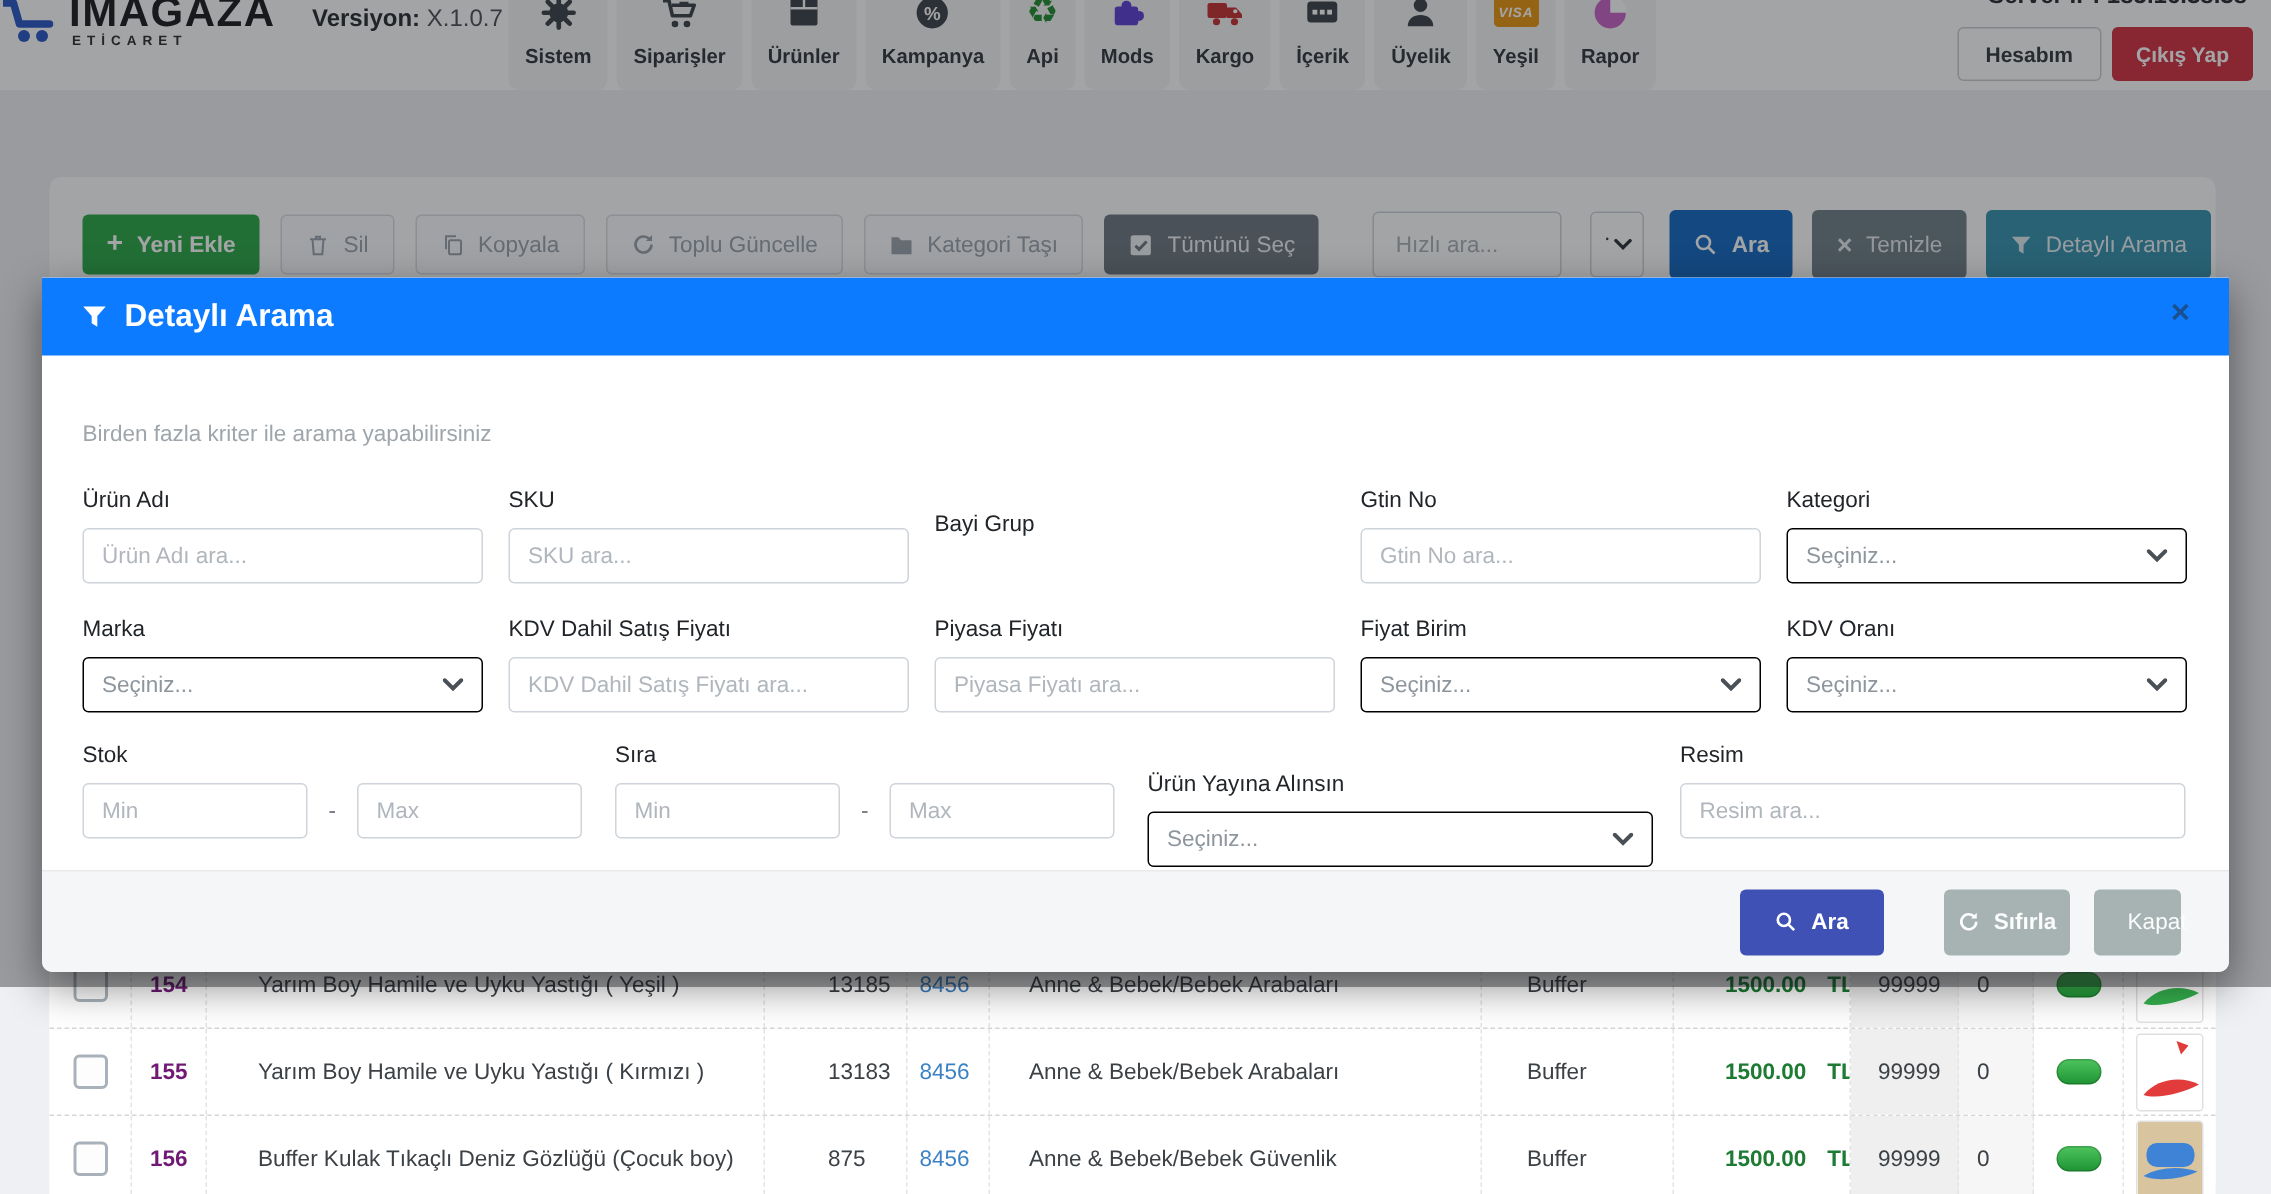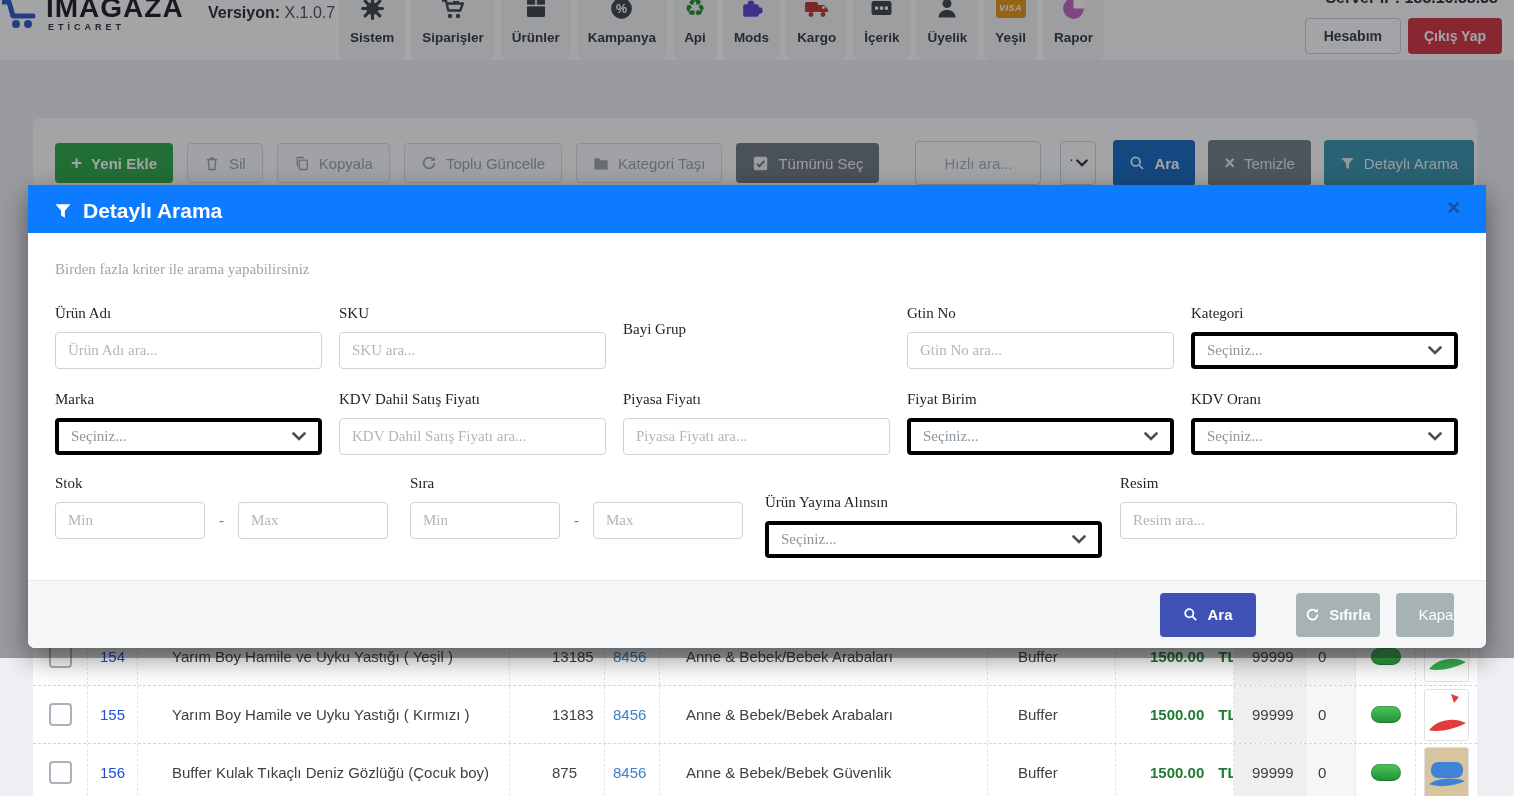--- a/index.html
+++ b/index.html
@@ -34,39 +34,39 @@
   .card{position:absolute;left:33px;top:118px;width:1444px;height:678px;background:#ffffff;border-radius:8px;z-index:1;}
   .toolbar{position:absolute;left:0;right:0;top:0;height:70px;display:flex;align-items:center;
     justify-content:space-between;padding:20px 20px 0 22px;box-sizing:border-box;}
   .tb-left{display:flex;align-items:center;gap:14px;}
   .tb-btn{height:40px;padding:0 16px;border-radius:4px;font-size:15px;display:inline-flex;
     align-items:center;gap:9px;box-sizing:border-box;cursor:pointer;white-space:nowrap;}
   .tb-green{background:#28a745;color:#fff;font-weight:bold;border:none;}
   .tb-light{background:#fbfcfd;color:#99a2aa;border:1px solid #d9dde1;}
   .tb-dark{background:#6c757d;color:#f1f3f4;border:none;}
   .tb-right{display:flex;align-items:center;}
-  .tb-input{width:126px;height:44px;border:1px solid #ced4da;border-radius:4px;padding:0 28px;
+  .tb-input{width:126px;height:44px;border:1px solid #ced4da;border-radius:4px;padding:0 14px;
     font-size:15px;color:#495057;box-sizing:border-box;font-family:inherit;margin-left:36px;}
   .tb-input::placeholder{color:#a9b0b7;}
   .mini-select{width:36px;height:44px;margin-left:19px;border:1px solid #ced4da;border-radius:4px;
     background:#fff;display:flex;align-items:center;justify-content:center;gap:2px;cursor:pointer;box-sizing:border-box;}
   .mini-select .dot{font-size:15px;color:#333;line-height:10px;margin-top:-8px;}
   .tb-ara{height:46px;margin-left:17px;background:#1266c0;color:#fff;font-weight:bold;border:none;}
   .tb-temizle{height:46px;margin-left:13px;background:#6f7d85;color:#e7ebee;border:none;}
   .tb-detayli{height:46px;margin-left:13px;background:#3492ad;color:#e9f2f5;border:none;}
   .glyph-x{font-size:18px;font-weight:bold;line-height:1;}
   .glyph-plus{font-size:19px;font-weight:bold;line-height:1;margin-top:-2px;}
   
   .table-rows{position:absolute;left:33px;top:627px;width:1444px;z-index:1;}
   .trow{display:flex;align-items:center;height:58px;box-sizing:border-box;background:#fff;}
   .trow + .trow{border-top:1px dashed #d6d6d6;}
   .cell{height:100%;display:flex;align-items:center;box-sizing:border-box;
     border-right:1px dashed #e4e4e4;padding:0 8px;font-size:15px;color:#3c4146;overflow:hidden;}
   .c-check{width:55px;justify-content:center;}
-  .c-id{width:50px;color:#1d4ed8;justify-content:center;}
+  .c-id{width:50px;color:#701a75;justify-content:center;font-weight:bold;}
   .c-name{width:372px;padding-left:34px;}
   .c-stock{width:95px;padding-left:42px;}
   .c-dealer{width:55px;}
   .c-cat{width:328px;padding-left:26px;}
   .c-brand{width:128px;padding-left:30px;}
   .c-price{width:118px;gap:14px;padding-left:34px;}
   .c-qty{width:72px;background:#efefef;padding-left:18px;}
   .c-zero{width:50px;background:#f6f6f6;padding-left:12px;}
   .c-toggle{width:60px;justify-content:center;}
   .c-thumb{width:61px;border-right:none;justify-content:center;}
@@ -79,28 +79,28 @@
   
   .overlay{position:absolute;left:0;top:0;width:1514px;height:658px;background:rgba(24,28,33,.40);z-index:40;}
   
   .modal{position:absolute;left:28px;top:185px;width:1458px;height:463px;border-radius:0 0 7px 7px;
     overflow:hidden;z-index:60;box-shadow:0 10px 28px rgba(0,0,0,.45);background:#fff;}
   .modal-header{position:absolute;left:0;top:0;right:0;height:52px;background:#0d7bff;
     display:flex;align-items:center;padding:0 26px;box-sizing:border-box;gap:11px;}
   .modal-title{color:#fff;font-size:21px;font-weight:bold;}
   .modal-close{position:absolute;right:20px;top:11px;font-size:22px;font-weight:bold;color:#1a508f;
     background:none;border:none;cursor:pointer;line-height:1;font-family:inherit;}
-  .modal-body{position:absolute;left:0;top:48px;right:0;height:343px;background:#fff;font-family:Liberation Serif, serif;}
+  .modal-body{position:absolute;left:0;top:68px;right:0;height:343px;background:#fff;}
   .modal-sub{position:absolute;left:27px;top:28px;font-size:15px;color:#9ea5ab;}
   .f{position:absolute;width:267px;}
   .f label{display:block;font-size:15px;color:#212529;margin-bottom:10px;}
   .inp{width:100%;height:37px;border:1px solid #ced4da;border-radius:4px;padding:0 12px;
     font-size:15px;color:#495057;box-sizing:border-box;font-family:inherit;}
   .inp::placeholder{color:#b0b6bc;}
-  .sel{width:100%;height:37px;border:4px solid #000000;border-radius:4px;background:#fff;
+  .sel{width:100%;height:37px;border:1px solid #000000;border-radius:4px;background:#fff;
     display:flex;align-items:center;justify-content:space-between;padding:0 12px;box-sizing:border-box;cursor:pointer;}
   .sel span{font-size:15px;color:#8d959d;}
   .range{display:flex;align-items:center;}
   .range .inp{width:150px;}
   .range .dash{width:33px;text-align:center;color:#6c757d;font-size:15px;}
   .r1{top:72px;} .r2{top:158px;} .r3{top:242px;}
   .modal-footer{position:absolute;left:0;bottom:0;right:0;height:68px;background:#f5f6f7;
     border-top:1px solid #e7e9eb;display:flex;align-items:center;justify-content:flex-end;
     gap:16px;padding-right:32px;box-sizing:border-box;}
   .mf-btn{height:44px;border:none;border-radius:4px;color:#fff;font-size:15px;font-weight:bold;

